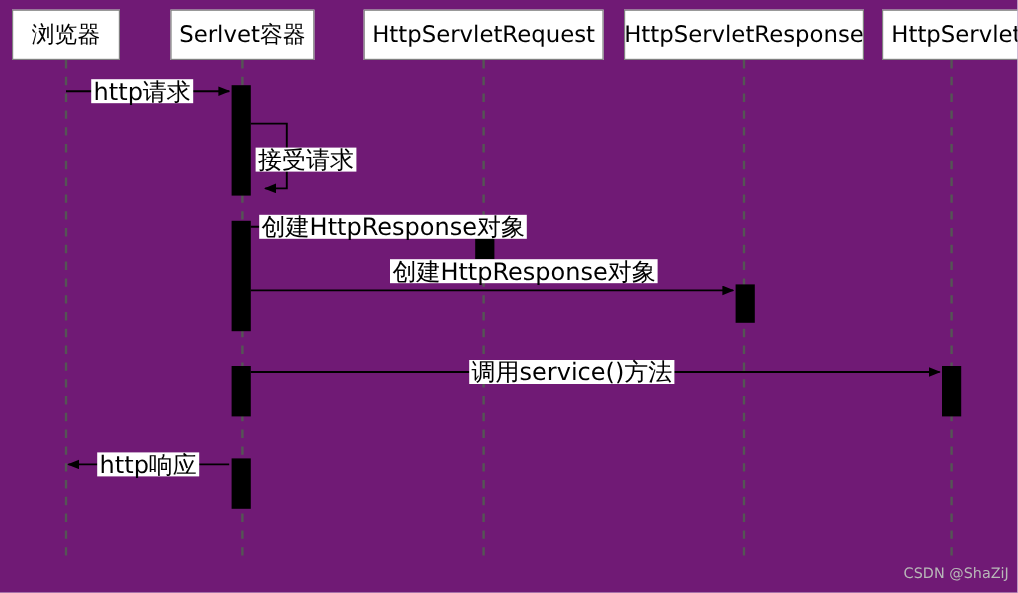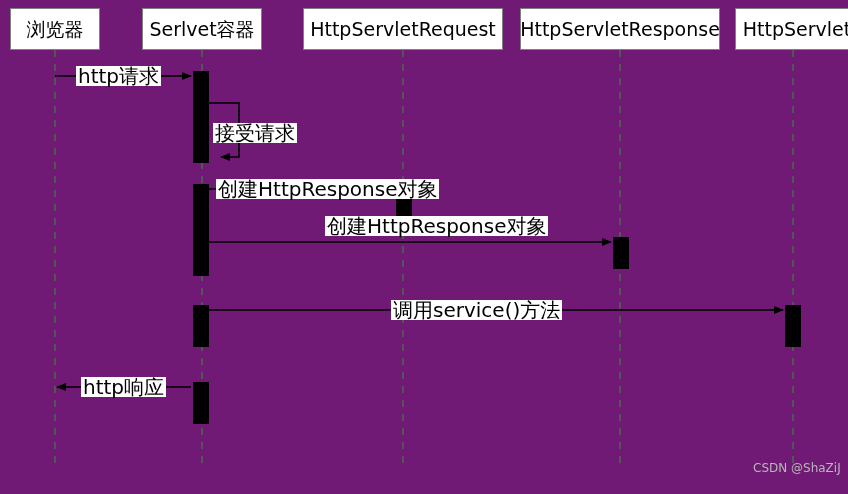--- a/index.html
+++ b/index.html
@@ -115,15 +115,15 @@
     </div>
   <div id="labels-layer">
       <div class="msg-label" style="left: 76px; top: 66px;">http请求</div>
       <div class="msg-label" style="left: 213px; top: 123px;">接受请求</div>
       <div class="msg-label" style="left: 216px; top: 179px;">创建HttpResponse对象</div>
       <div class="msg-label" style="left: 325px; top: 216px;">创建HttpResponse对象</div>
       <div class="msg-label" style="left: 391px; top: 300px;">调用service()方法</div>
       <div class="msg-label" style="left: 81px; top: 377px;">http响应</div>
     </div>
 
-  <div class="watermark" style="left: 753px; top: 462px; color: rgb(184, 184, 184);">CSDN @ShaZiJ</div>
+  <div class="watermark" style="left: 753px; top: 472px; color: rgb(184, 184, 184);">CSDN @ShaZiJ</div>
 
 </div>
 
 </body></html>

